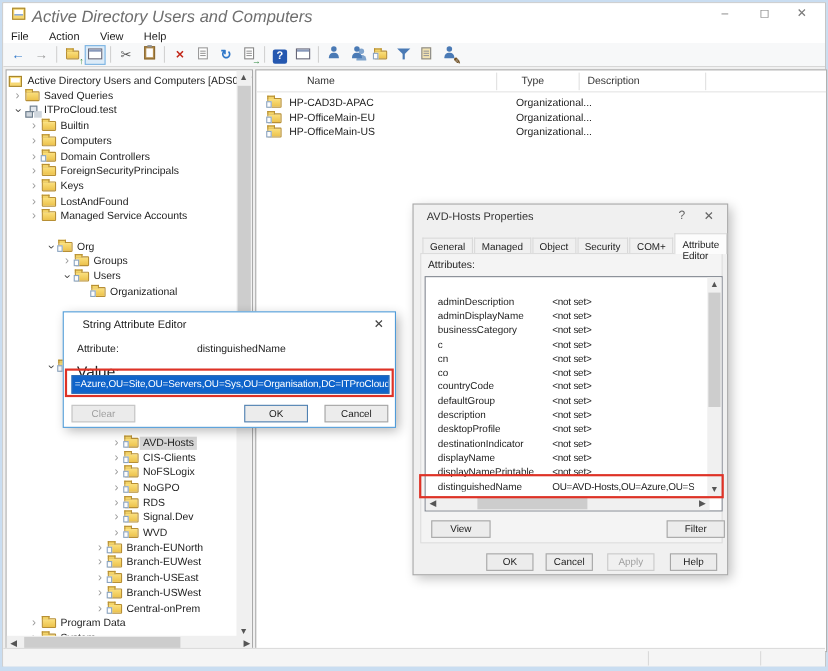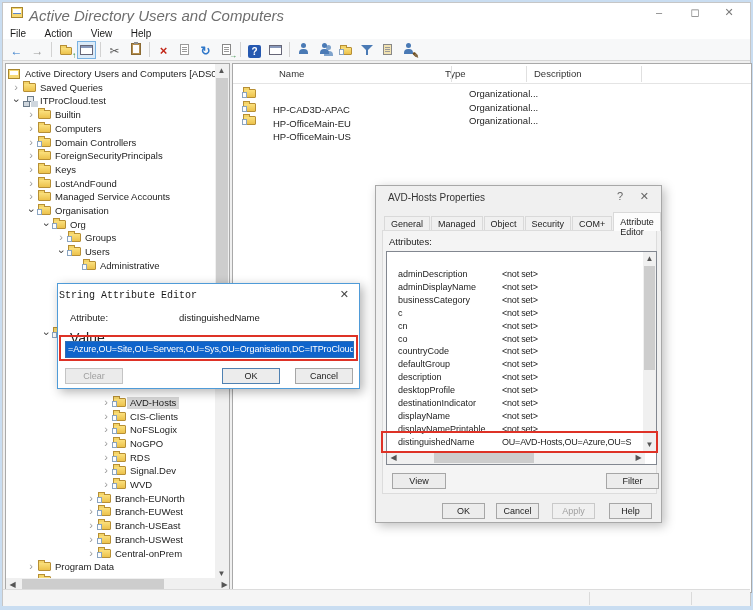--- a/index.html
+++ b/index.html
@@ -66,21 +66,21 @@
   .sb { position:absolute; background:#f0f0f0; }
   .sb .arr { position:absolute; color:#555; font-size:8px; text-align:center; line-height:13px; width:13px; height:13px; }
   .sb .thumb { position:absolute; background:#cdcdcd; }
 
   #list-pane { position:absolute; left:229px; top:2px; width:520px; height:530px; background:#fff; border:1px solid #a9a9a9; }
   #list-header { position:absolute; left:0; top:0; right:0; height:20px; border-bottom:1px solid #e4e4e4; }
   .col-h { position:absolute; top:4px; font-size:9.5px; color:#333; }
   .col-sep { position:absolute; top:2px; width:1px; height:16px; background:#e0e0e0; }
   .lrow { position:absolute; left:0; height:14px; width:100%; font-size:9.5px; color:#1c1c1c; }
   .lrow .t-ic { left:10px; }
-  .lrow .nm { position:absolute; left:40px; top:1px;margin-top:16px; }
+  .lrow .nm { position:absolute; left:30px; top:1px; }
   .lrow .tp { position:absolute; left:236px; top:1px; color:#1c1c1c; }
 
   #statusbar { position:absolute; left:0; bottom:0; right:0; height:17px; background:#f5f5f5; border-top:1px solid #dcdcdc; }
   .st-sep { position:absolute; top:2px; width:1px; height:13px; background:#dadada; }
   #bottom-strip { position:absolute; left:0; bottom:0; width:753px; height:4px; background:#c9ddf1; }
 
   
   #props { position:absolute; left:375px; top:185px; width:287px; height:338px; background:#f0f0f0; border:1px solid #a8a8a8; box-shadow:3px 3px 10px rgba(0,0,0,.25); z-index:20; }
   #props-title { position:absolute; left:12px; top:6px; font-size:10px; color:#333; }
   .dlg-btn { position:absolute; top:4px; font-size:11px; color:#666; }
@@ -96,21 +96,21 @@
   #attr-head .h2 { position:absolute; left:115px; top:2px; font-size:9px; color:#333; }
   #attr-head .sep { position:absolute; left:108px; top:2px; width:1px; height:11px; background:#e3e3e3; }
   .arow { position:absolute; left:0; width:258px; height:13px; font-size:9px; color:#1c1c1c; }
   .arow .an { position:absolute; left:11px; top:0; width:96px; overflow:hidden; white-space:nowrap; }
   .arow .av { position:absolute; left:115px; top:0; right:14px; overflow:hidden; white-space:nowrap; letter-spacing:-0.2px; }
   .pbtn { position:absolute; height:16px; font-size:9px; color:#222; background:#ececec; border:1px solid #a6a6a6; text-align:center; line-height:14px; }
   .pbtn.disabled { color:#a0a0a0; border-color:#c9c9c9; background:#f0f0f0; }
 
   
   #saed { position:absolute; left:57px; top:283px; width:303px; height:106px; background:#fff; border:1px solid #4f9bd8; box-shadow:3px 3px 10px rgba(0,0,0,.3); z-index:30; }
-  #saed-title { position:absolute; left:1px; top:6px; font-size:10px; color:#1b1b1b;font-family:Liberation Mono, monospace; }
+  #saed-title { position:absolute; left:17px; top:6px; font-size:10px; color:#1b1b1b; }
   #saed-close { position:absolute; right:10px; top:4px; font-size:11px; color:#444; }
   #saed-attr-label { position:absolute; left:12px; top:28px; font-size:9.5px; color:#222; }
   #saed-attr-value { position:absolute; left:121px; top:28px; font-size:9.5px; color:#222; }
   #saed-value-label { position:absolute; left:12px; top:46px; font-size:14px; color:#222; }
   #saed-field { position:absolute; left:7px; top:57px; width:289px; height:17px; background:#0f64cb; border:1px solid #2f6db5; color:#fff; font-size:9px; line-height:15px; padding-left:2px; white-space:nowrap; overflow:hidden; letter-spacing:-0.1px; }
   .sbtn { position:absolute; top:84px; width:58px; height:16px; font-size:9px; text-align:center; line-height:14px; background:#ececec; border:1px solid #a6a6a6; color:#222; }
   #saed-clear { left:7px; color:#9f9f9f; background:#ebebeb; border-color:#c4c4c4; }
   #saed-ok { left:164px; border:1px solid #4f81b2; }
   #saed-cancel { left:237px; }
 
@@ -248,27 +248,20 @@
             <div class="trow" style="top:113px">
               <span class="chev c" style="left:20px">›</span>
               <span class="t-ic ic-folder" style="left:32px"></span>
               <span class="tlabel" style="left:49px">LostAndFound</span>
             </div>
             <div class="trow" style="top:126px">
               <span class="chev c" style="left:20px">›</span>
               <span class="t-ic ic-folder" style="left:32px"></span>
               <span class="tlabel" style="left:49px">Managed Service Accounts</span>
             </div>
-            <div class="trow" style="top:140px">
-              <span class="chev e" style="left:20px">›</span>
-              <span class="t-ic ic-folder" style="left:32px">
-                <span class="badge"></span>
-              </span>
-              <span class="tlabel" style="left:49px">Organisation</span>
-            </div>
             <div class="trow" style="top:154px">
               <span class="chev e" style="left:35px">›</span>
               <span class="t-ic ic-folder" style="left:47px">
                 <span class="badge"></span>
               </span>
               <span class="tlabel" style="left:64px">Org</span>
             </div>
             <div class="trow" style="top:167px">
               <span class="chev c" style="left:50px">›</span>
               <span class="t-ic ic-folder" style="left:62px">
@@ -280,21 +273,21 @@
               <span class="chev e" style="left:50px">›</span>
               <span class="t-ic ic-folder" style="left:62px">
                 <span class="badge"></span>
               </span>
               <span class="tlabel" style="left:79px">Users</span>
             </div>
             <div class="trow" style="top:195px">
               <span class="t-ic ic-folder" style="left:77px">
                 <span class="badge"></span>
               </span>
-              <span class="tlabel" style="left:94px">Administrative</span>
+              <span class="tlabel" style="left:94px">Organizational</span>
             </div>
             <div class="trow" style="top:263px">
               <span class="chev e" style="left:35px">›</span>
               <span class="t-ic ic-folder" style="left:47px">
                 <span class="badge"></span>
               </span>
               <span class="tlabel" style="left:64px">Sys</span>
             </div>
             <div class="trow" style="top:277px">
               <span class="chev e" style="left:50px">›</span>
@@ -420,21 +413,21 @@
         <div class="sb" style="left:0;bottom:0;height:14px;width:225px;">
           <span class="arr" style="left:0;">◀</span>
           <span class="arr" style="right:0;">▶</span>
           <span class="thumb" style="left:16px;top:1px;width:142px;height:12px;"></span>
         </div>
       </div>
 
       <div id="list-pane">
         <div id="list-header">
           <span class="col-h" style="left:10px;margin-left:36px;">Name</span>
-          <span class="col-h" style="left:212px;">Type</span>
+          <span class="col-h" style="left:241px;">Type</span>
           <span class="col-h" style="left:301px;">Description</span>
           <span class="col-sep" style="left:218px;"></span>
           <span class="col-sep" style="left:293px;"></span>
           <span class="col-sep" style="left:408px;"></span>
         </div>
         <div id="list-rows">
             <div class="lrow" style="top:23px">
        <span class="t-ic ic-folder" style="left:10px">
                 <span class="badge"></span>
               </span>

